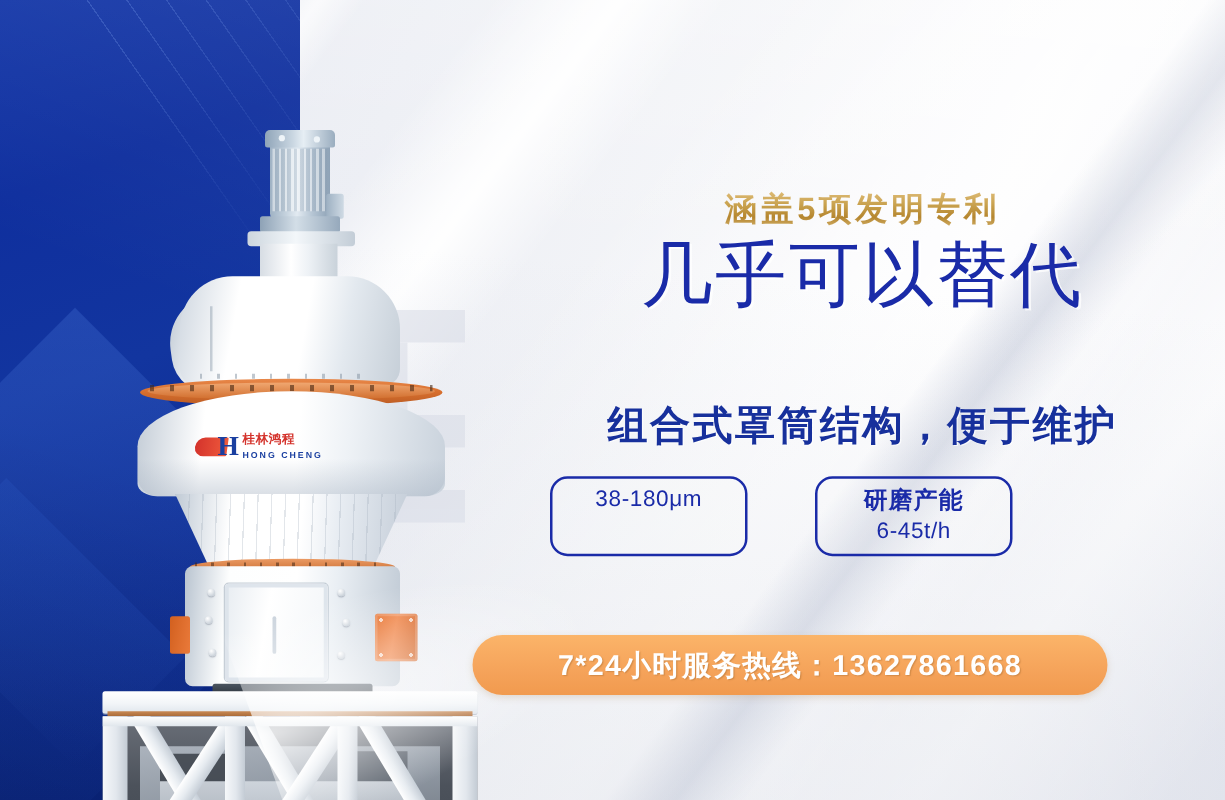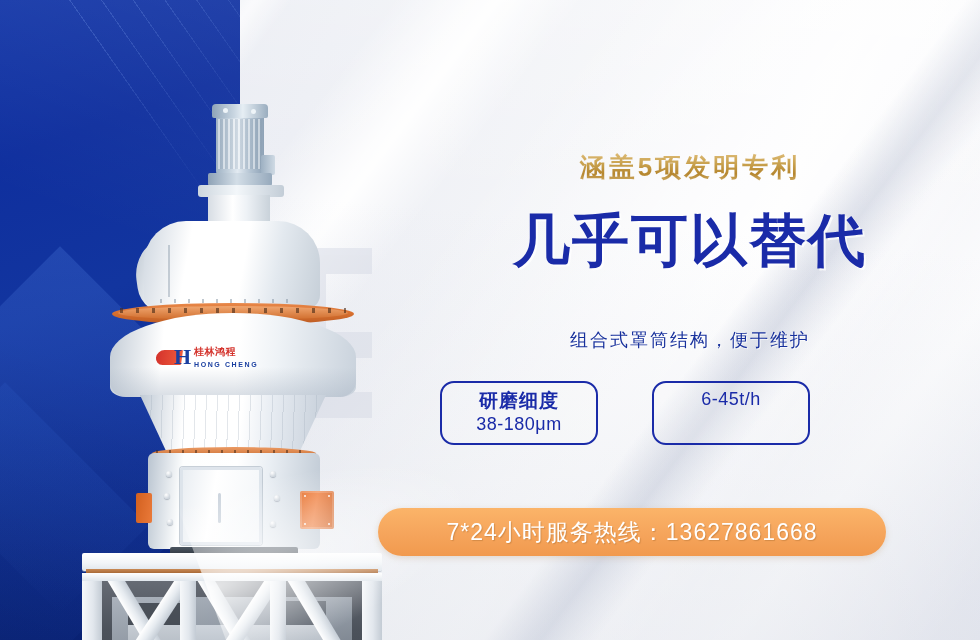--- a/index.html
+++ b/index.html
@@ -195,40 +195,40 @@
     transform:rotate(-20deg);pointer-events:none;}
 
   
   .content{position:absolute;left:400px;top:0;width:580px;height:612px;}
   .eyebrow{position:absolute;left:0;top:150px;width:580px;text-align:center;
     font-size:26px;font-weight:bold;letter-spacing:3px;line-height:34px;
     background:linear-gradient(180deg,#e3c281 0%,#c9a24f 40%,#b5862f 70%,#d8b977 100%);
     -webkit-background-clip:text;background-clip:text;color:transparent;
     -webkit-text-fill-color:transparent;}
   .headline{position:absolute;left:0;top:190px;width:580px;text-align:center;
-    color:#1a2ba8;font-weight:bold;font-size:57px;line-height:60px;letter-spacing:2px;
-    text-shadow:2px 2px 0 rgba(255,255,255,.75);margin-top:20px;}
+    color:#1a2ba8;font-weight:normal;font-size:57px;line-height:60px;letter-spacing:2px;
+    text-shadow:2px 2px 0 rgba(255,255,255,.75);}
   .headline .l2{display:block;}
   .subline{position:absolute;left:0;top:322px;width:580px;text-align:center;
-    color:#17309c;font-weight:normal;font-size:18px;line-height:36px;letter-spacing:2px;
+    color:#17309c;font-weight:bold;font-size:32px;line-height:36px;letter-spacing:2px;
     text-shadow:1px 1px 0 rgba(255,255,255,.7);}
 
   .badges{position:absolute;left:40px;top:381px;width:500px;height:64px;
     display:flex;justify-content:flex-start;gap:54px;}
   .badge{border:2px solid #1a2ba8;border-radius:14px;
     padding:5px 18px 7px;text-align:center;color:#1a2ba8;min-width:118px;
     background:rgba(255,255,255,.12);}
   .badge .t{font-size:19px;font-weight:bold;line-height:25px;letter-spacing:1px;}
   .badge .v{font-size:18px;line-height:23px;letter-spacing:.5px;}
 
   .hotline{position:absolute;left:-22px;top:508px;width:508px;height:48px;
     border-radius:24px;background:linear-gradient(180deg,#fbb469,#f5a35a 60%,#f19a4e);
     display:flex;align-items:center;justify-content:center;
     box-shadow:0 2px 6px rgba(180,140,90,.25);}
-  .hotline span{color:#ffffff;font-size:23px;font-weight:normal;letter-spacing:1px;
+  .hotline span{color:#ffffff;font-size:23px;font-weight:bold;letter-spacing:1px;
     text-shadow:1px 1px 1px rgba(170,110,50,.45);}
 </style>
 </head>
 <body>
 
 <div id="stage">
 
   <div class="bg-base"></div>
   <div class="bg-streak">
     <i class="s5"></i>
@@ -336,24 +336,24 @@
     <div class="eyebrow">涵盖5项发明专利</div>
 
     <div class="headline">
       <span class="l1">几乎可以替代</span>
     </div>
 
     <div class="subline">组合式罩筒结构，便于维护</div>
 
     <div class="badges">
       <div class="badge">
-        <div class="t">研磨细度</div>
         <div class="v">38-180μm</div>
       </div>
       <div class="badge">
+        <div class="t">研磨产能</div>
         <div class="v">6-45t/h</div>
       </div>
     </div>
 
     <div class="hotline">
       <span>7*24小时服务热线：13627861668</span>
     </div>
 
   </div>
 </div>

